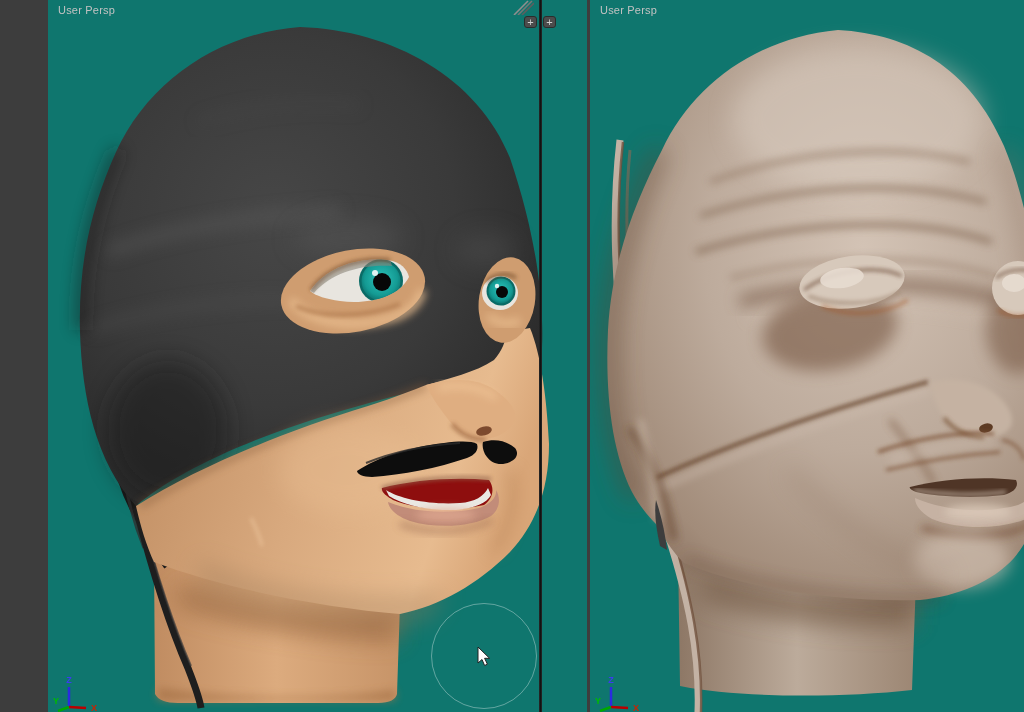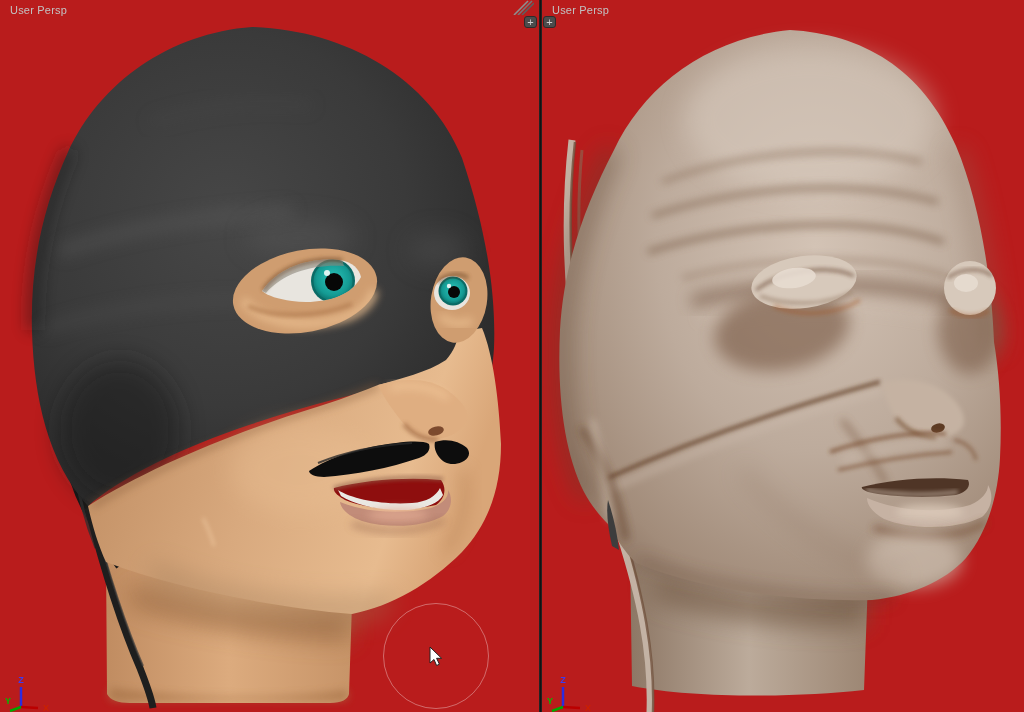--- a/index.html
+++ b/index.html
@@ -1,18 +1,18 @@
 <!DOCTYPE html>
 <html><head>
 <meta charset="utf-8">
 <style>
   html,body{margin:0;padding:0;background:#2b2b2b;}
   .stage{position:relative;width:1024px;height:712px;overflow:hidden;
          background:#3d3d3d;font-family:"Liberation Sans",sans-serif;}
-  .viewport{position:absolute;top:0;height:712px;overflow:hidden;background:#b91c1c;}
+  .viewport{position:absolute;top:0;height:712px;overflow:hidden;background:#0f766e;margin-left:48px;}
   .viewport.left{left:0;width:539px;}
   .viewport.right{left:542px;width:482px;}
   .vp-label{position:absolute;left:10px;top:4px;font-size:11px;color:#c2c2c2;
             letter-spacing:.2px;user-select:none;}
   .divider{position:absolute;left:539px;top:0;width:3px;height:712px;
            background:linear-gradient(to right,#2e2e2e,#141414 40%,#0f0f0f 60%,#2e2e2e);}
   .expand-btn{position:absolute;top:16px;width:13px;height:12px;border-radius:3px;
               background:#4c4c4c;border:1px solid #2c2c2c;color:#cfcfcf;font-size:11px;
               line-height:10px;text-align:center;padding:0;box-sizing:border-box;cursor:pointer;}
   .expand-btn.eb-left{left:524px;}

